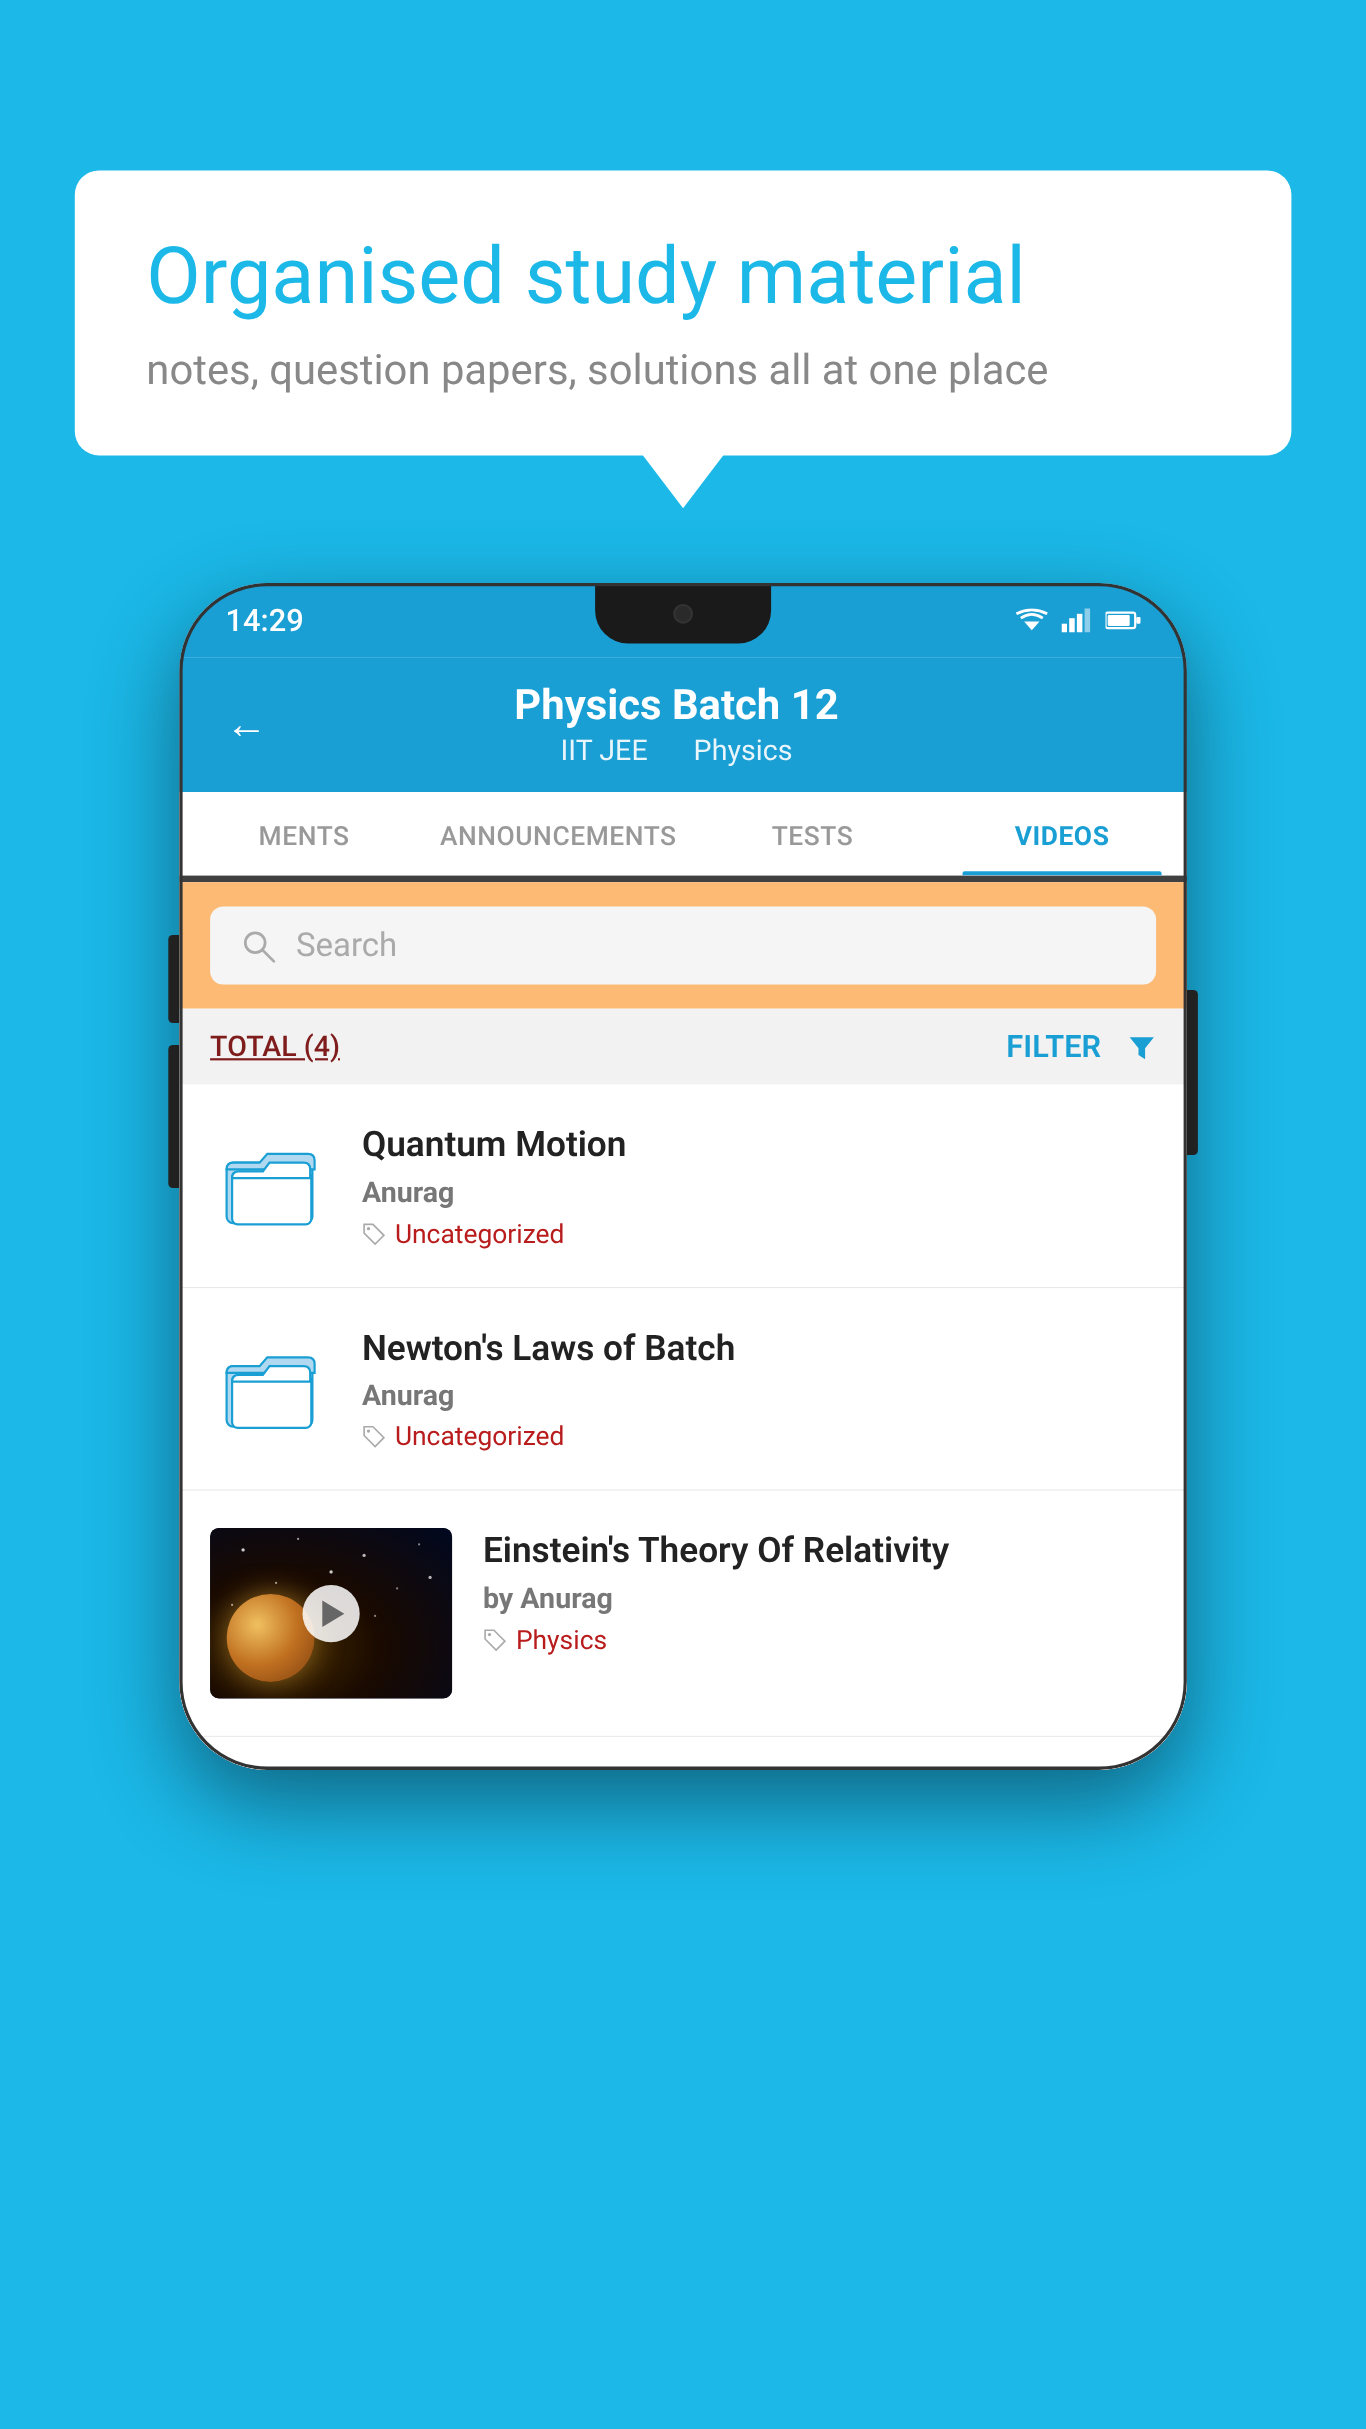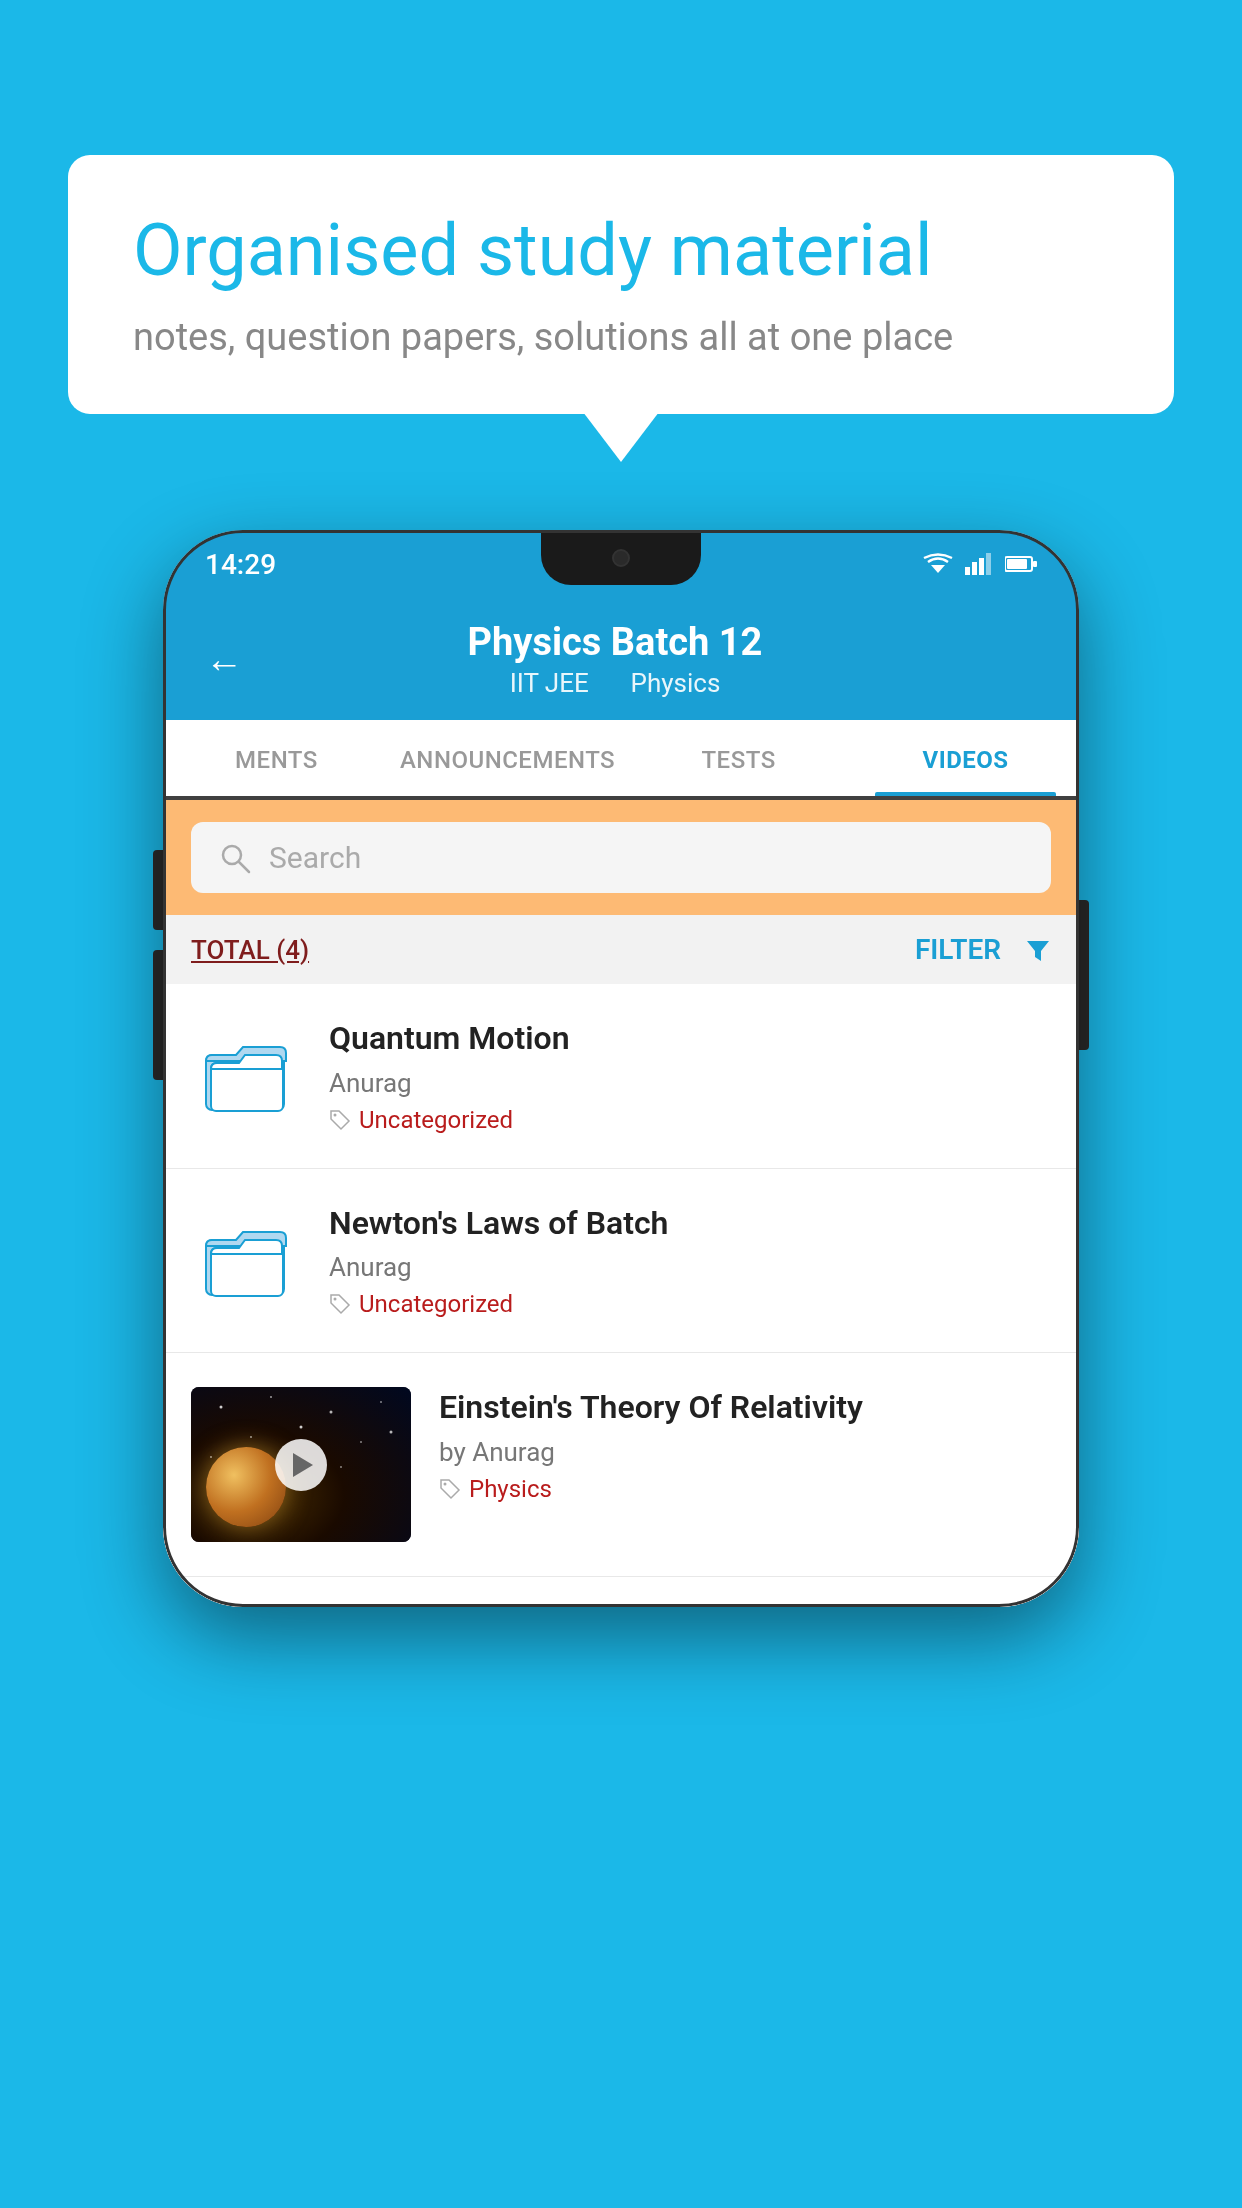--- a/index.html
+++ b/index.html
@@ -166,21 +166,21 @@
     }
 
     .header-subtitle span {
       margin: 0 8px;
     }
 
     
     .tab-bar {
       background: white;
       display: flex;
-      border-bottom: 4px solid #404040;
+      border-bottom: 6px solid #404040;
       overflow: hidden;
     }
 
     .tab-item {
       flex: 1;
       text-align: center;
       padding: 26px 10px 22px;
       font-size: 24px;
       font-weight: 500;
       color: #999;
@@ -290,20 +290,21 @@
       font-size: 32px;
       font-weight: 600;
       margin-bottom: 8px;
       line-height: 1.3;
     }
 
     .video-author {
       color: #777;
       font-size: 26px;
       margin-bottom: 8px;
+      font-weight: bold;
     }
 
     .video-tag {
       display: flex;
       align-items: center;
       gap: 8px;
       color: #b91c1c;
       font-size: 24px;
     }
 

